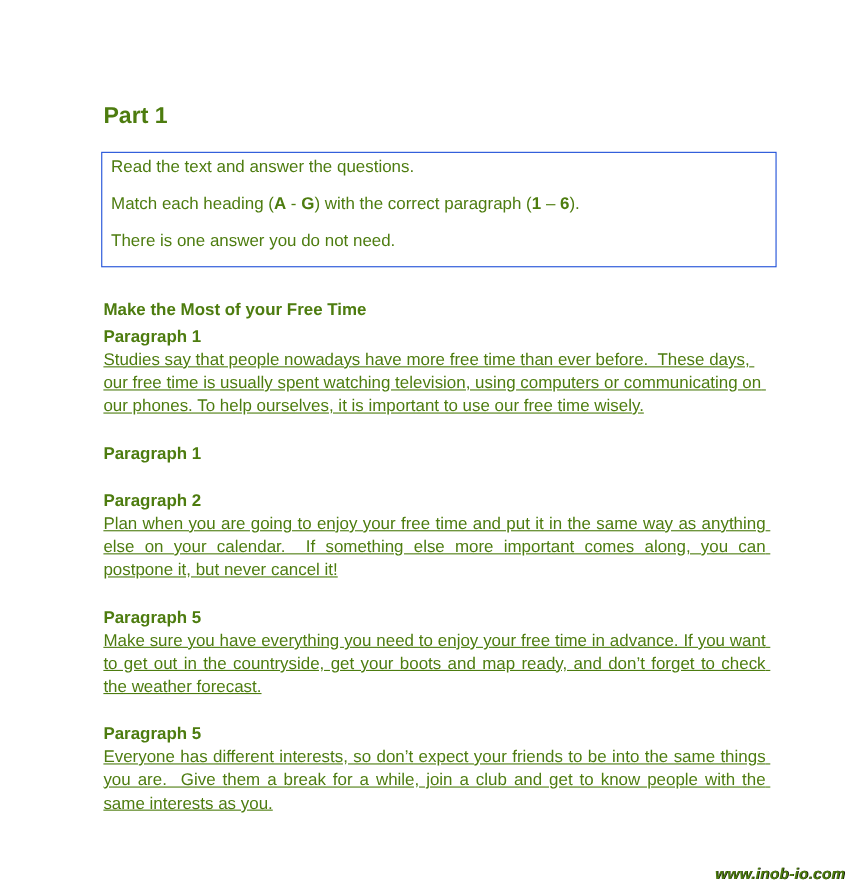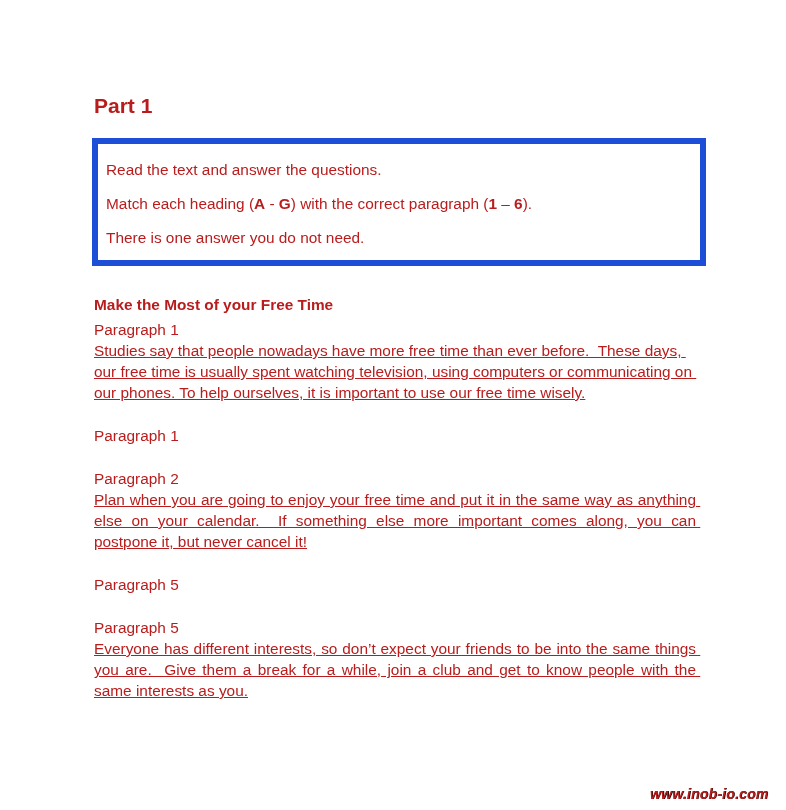--- a/index.html
+++ b/index.html
@@ -1,36 +1,36 @@
 <!DOCTYPE html>
 <html><head>
 <meta charset="utf-8">
 <style>
   html, body { margin: 0; padding: 0; background: #ffffff; }
   .page {
     position: relative;
     width: 786px;
     height: 810px;
     background: #ffffff;
-    color: #b91c1c;
+    color: #4d7c0f;
     overflow: hidden;
     font-family: "Liberation Sans", "DejaVu Sans", sans-serif;
   }
   .part-title {
     margin: 92px 0 0 94px;
     font-size: 21px;
     line-height: 28px;
     font-weight: bold;
   }
   .instructions-box {
     box-sizing: border-box;
     margin: 18px 0 0 92px;
     width: 614px;
-    border: 6px solid #1d4ed8;
-    padding: 15px 8px 12px 8px;
+    border: 1px solid #1d4ed8;
+    padding: 2px 8px 12px 8px;
   }
   .instructions-box p {
     margin: 0 0 13px 0;
     font-size: 15.4px;
     line-height: 21px;
   }
   .instructions-box p:last-child { margin-bottom: 0; }
   .article-title {
     width: 602px;
     margin: 28px 0 4px 94px;
@@ -39,21 +39,21 @@
     font-weight: bold;
   }
   .para {
     width: 602px;
     margin: 0 0 22px 94px;
   }
   .para h3 {
     margin: 0;
     font-size: 15.4px;
     line-height: 21px;
-    font-weight: normal;
+    font-weight: bold;
   }
   .para p {
     margin: 0;
     font-size: 15.4px;
     line-height: 21px;
     white-space: pre-wrap;
     text-decoration: underline;
   }
   .justify { text-align: justify; }
   .watermark {
@@ -93,20 +93,21 @@
     <h3>Paragraph 1</h3>
   </section>
 
   <section class="para">
     <h3>Paragraph 2</h3>
     <p class="justify">Plan when you are going to enjoy your free time and put it in the same way as anything else on your calendar.  If something else more important comes along, you can postpone it, but never cancel it!</p>
   </section>
 
   <section class="para">
     <h3>Paragraph 5</h3>
+    <p class="justify">Make sure you have everything you need to enjoy your free time in advance. If you want to get out in the countryside, get your boots and map ready, and don’t forget to check the weather forecast.</p>
   </section>
 
   <section class="para">
     <h3>Paragraph 5</h3>
     <p class="justify">Everyone has different interests, so don’t expect your friends to be into the same things you are.  Give them a break for a while, join a club and get to know people with the same interests as you.</p>
   </section>
 
   <div class="watermark">www.inob-io.com</div>
 
 </div>

